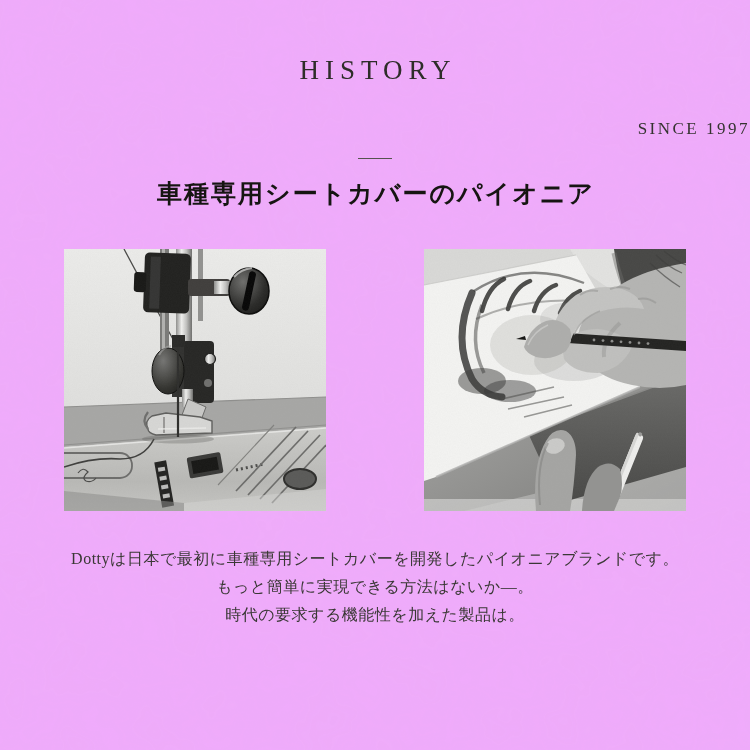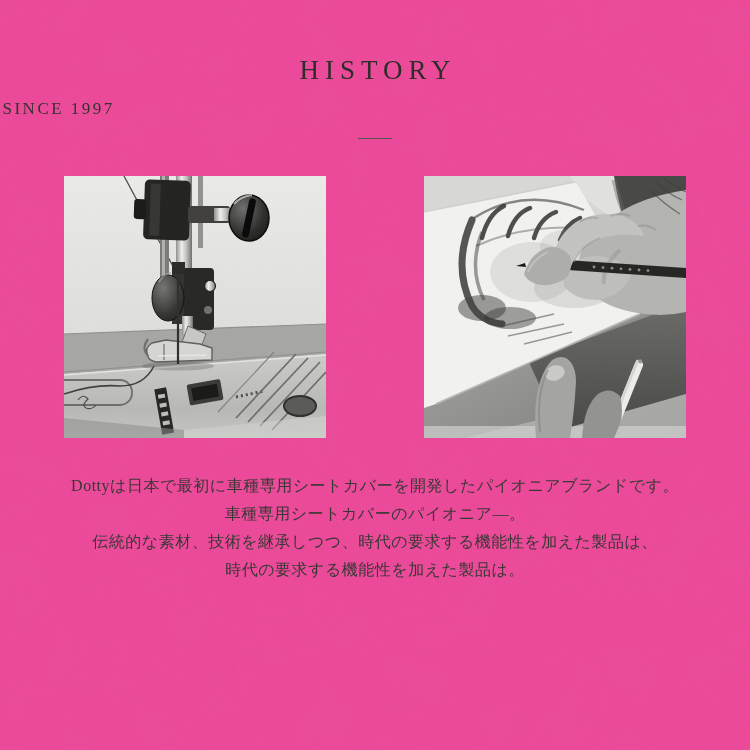--- a/index.html
+++ b/index.html
@@ -1,29 +1,29 @@
 <!DOCTYPE html>
 <html lang="ja"><head>
 <meta charset="utf-8">
 <style>
   html,body{margin:0;padding:0;background:#ffffff;}
   .page{
     position:relative;width:750px;height:750px;margin:0 auto;overflow:hidden;
-    background:#ec4899;color:#3a3835;
+    background:#f0abfc;color:#3a3835;
     font-family:"Liberation Serif","DejaVu Serif",serif;
   }
   .texture{position:absolute;inset:0;z-index:0;pointer-events:none;}
   .content{position:relative;z-index:1;}
   h2,h3,figure{margin:0;padding:0;}
   .title{
     margin-top:54px;text-align:center;font-size:27px;font-weight:400;
     letter-spacing:6px;text-indent:6px;color:#2e2d29;line-height:1.2;
   }
   .subtitle{
-    margin-top:13px;text-align:left;font-size:17px;
+    margin-top:33px;text-align:right;font-size:17px;
     letter-spacing:2.5px;text-indent:2.5px;color:#34332f;line-height:1.2;
   }
   .divider{width:34px;height:0;border-top:1.2px solid #55534e;margin:18px auto 0;}
   .heading{
     margin-top:17px;text-align:center;font-size:25px;font-weight:bold;
     letter-spacing:2px;text-indent:2px;color:#161512;line-height:1.45;
   }
   .photos{margin-top:37px;display:flex;justify-content:center;gap:98px;}
   .photo{width:262px;height:262px;line-height:0;}
   .photo svg{display:block;}
@@ -50,20 +50,21 @@
     </defs>
     <rect width="750" height="750" filter="url(#paperMottle)" opacity="0.10"></rect>
     <rect width="750" height="750" filter="url(#paperGrain)" opacity="0.05"></rect>
   </svg>
 
   <div class="content">
 
     <h2 class="title">HISTORY</h2>
     <div class="subtitle">SINCE 1997</div>
     <div class="divider"></div>
+    <h3 class="heading">車種専用シートカバーのパイオニア</h3>
 
     <div class="photos">
 
       <figure class="photo" aria-label="sewing-machine-closeup">
         <svg viewBox="0 0 262 262" width="262" height="262">
           <defs>
             <linearGradient id="p1wall" x1="0" y1="0" x2="0" y2="1">
               <stop offset="0" stop-color="#ececea"></stop>
                 <stop offset="1" stop-color="#d8d8d6"></stop>
             </linearGradient>
@@ -244,19 +245,18 @@
           <path d="M116,256 Q112,216 124,194" stroke="#7e7e7c" stroke-width="2" fill="none" opacity="0.5"></path>
           <path d="M158,262 Q160,230 174,218 Q186,210 196,220 Q200,236 196,248 L190,262 Z" fill="#939391"></path>
           <rect width="262" height="262" filter="url(#p2grain)" opacity="0.1"></rect>
         </svg>
       </figure>
 
     </div>
 
     <div class="body-text">
       <div class="line">Dottyは日本で最初に車種専用シートカバーを開発したパイオニアブランドです。</div>
-      <div class="line">車種専用シートカバーのパイオニア―。</div>
-      <div class="line">伝統的な素材、技術を継承しつつ、時代の要求する機能性を加えた製品は、</div>
+      <div class="line">もっと簡単に実現できる方法はないか―。</div>
       <div class="line">時代の要求する機能性を加えた製品は。</div>
     </div>
 
   </div>
 </div>
 
 </body></html>

